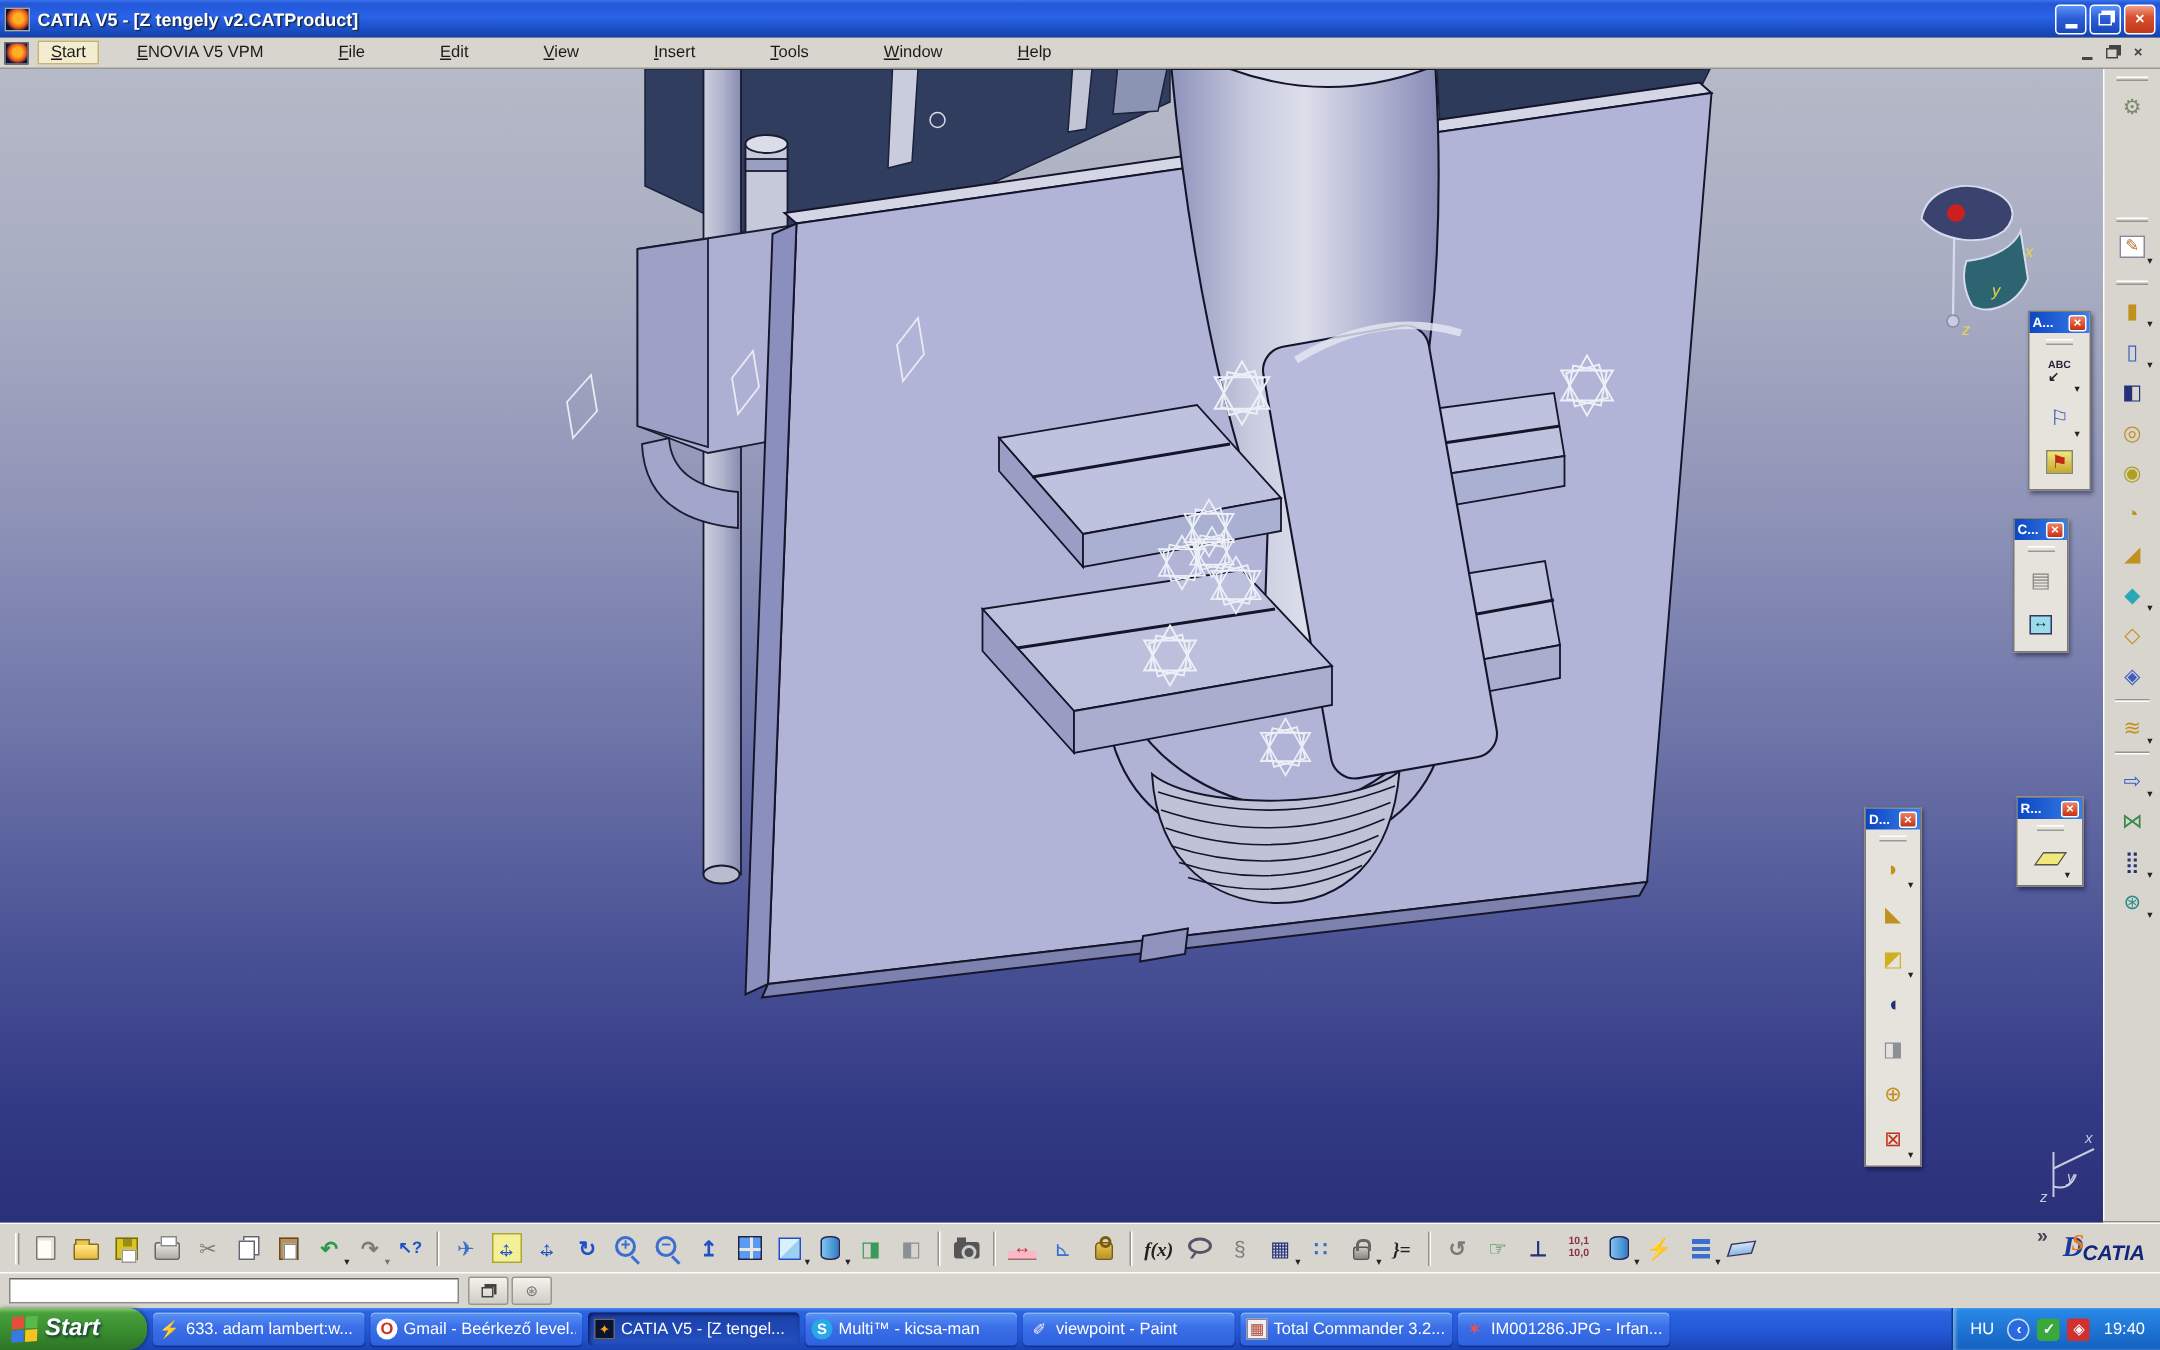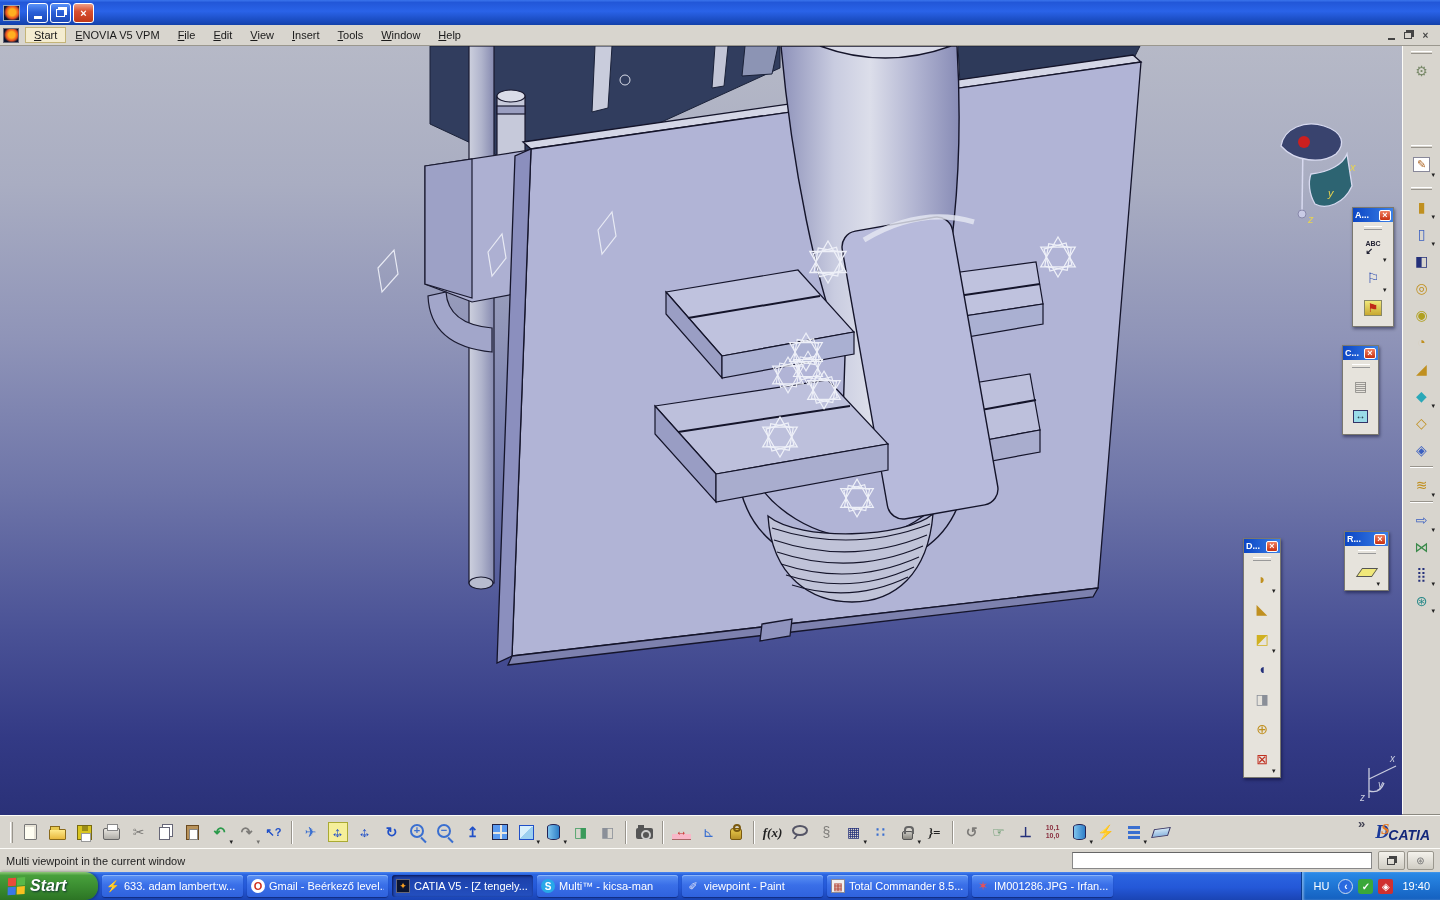--- a/index.html
+++ b/index.html
@@ -13,21 +13,21 @@
   .wbtn{width:21px;height:20px;border:1px solid #fff;border-radius:3px;margin-left:2px;display:flex;align-items:center;justify-content:center;color:#fff;font-weight:bold;font-size:11px;flex:none;}
   .wbtn.min,.wbtn.res{background:linear-gradient(#5a92f8,#2a5fd8 45%,#1b48b8);}
   .wbtn.cls{background:linear-gradient(#f0a088,#d85030 40%,#c03818);}
   .gmin{width:8px;height:3px;background:#fff;margin-top:9px;}
   .gres{width:9px;height:8px;border:1px solid #fff;box-shadow:2px -2px 0 -0px #fff;margin:1px 0 0 -1px;}
 
   
   .menubar{height:21px;background:#d8d5ce;display:flex;align-items:center;padding:0 2px;flex:none;border-bottom:1px solid #9a978e;}
   .mdi-icon{width:16px;height:15px;border:1px solid #667;background:#0a1430 radial-gradient(circle at 55% 45%,#ffb020 0 30%,#e85020 55%,#0a1430 75%);margin:0 6px 0 1px;flex:none;}
   .menu-items{display:flex;align-items:center;height:100%;flex:1;}
-  .menu-item{padding:2px 9px;font-size:11px;color:#1a1a1a;white-space:nowrap;}
+  .menu-item{padding:2px 25px;font-size:11px;color:#1a1a1a;white-space:nowrap;}
   .menu-item.active{background:#f4ecd0;border:1px solid #c4b478;padding:1px 8px;}
   .menu-item u{text-decoration:underline;}
   .mdi-btns{display:flex;align-items:center;margin-right:4px;}
   .mdibtn{width:17px;height:15px;display:flex;align-items:center;justify-content:center;color:#444;font-size:10px;font-weight:bold;}
   .mdibar{width:7px;height:2px;background:#444;margin-top:8px;}
   .mdires{width:8px;height:7px;border:1px solid #444;box-shadow:2px -2px 0 -0px #444;margin:1px 0 0 -2px;}
 
   
   .main{flex:1;display:flex;min-height:0;}
   .viewport{flex:1;position:relative;background:linear-gradient(180deg,#b6b9c7 0%,#a9adc2 18%,#8f94b8 38%,#6d74a8 58%,#4a5296 76%,#333a85 90%,#2a3178 100%);overflow:hidden;}
@@ -142,20 +142,21 @@
   .tr-red{background:#d03030;border-radius:2px;}
   .tray-time{color:#fff;font-size:11px;margin-left:4px;}
 </style>
 </head>
 <body>
 
 <div class="app">
 
   <div class="titlebar">
     <span class="appicon"></span>
+    <span class="title-text">CATIA V5 - [Z tengely v2.CATProduct]</span>
     <span class="wbtn min">
         <span class="gmin"></span>
       </span>
     <span class="wbtn res">
         <span class="gres"></span>
       </span>
     <span class="wbtn cls">×</span>
   </div>
 
   <div class="menubar">
@@ -567,21 +568,20 @@
     <span class="tb-spacer"></span>
     <span class="overflow">»</span>
     <span class="ds-logo">
       <span class="logo-d">D</span>
       <span class="logo-s">S</span>
       <span class="logo-catia">CATIA</span>
     </span>
   </div>
 
   <div class="statusbar">
-    <span class="status-msg">Multi viewpoint in the current window</span>
     <input class="status-input" value="" style="">
     <span class="sbtn">
         <span class="mdires"></span>
       </span>
     <span class="sbtn">⊛</span>
   </div>
 
   <div class="taskbar">
     <div class="startbtn">
       <span class="winflag"></span>
@@ -591,33 +591,33 @@
         <div class="task">
           <span class="ticon ti-winamp">⚡</span>
           <span class="tlabel">633. adam lambert:w...</span>
         </div>
         <div class="task">
           <span class="ticon ti-opera">O</span>
           <span class="tlabel">Gmail - Beérkező level...</span>
         </div>
         <div class="task active">
           <span class="ticon ti-catia">✦</span>
-          <span class="tlabel">CATIA V5 - [Z tengely...</span>
+          <span class="tlabel">CATIA V5 - [Z tengel...</span>
         </div>
         <div class="task">
           <span class="ticon ti-skype">S</span>
           <span class="tlabel">Multi™ - kicsa-man</span>
         </div>
         <div class="task">
           <span class="ticon ti-paint">✐</span>
           <span class="tlabel">viewpoint - Paint</span>
         </div>
         <div class="task">
           <span class="ticon ti-tc">▦</span>
-          <span class="tlabel">Total Commander 8.5...</span>
+          <span class="tlabel">Total Commander 3.2...</span>
         </div>
         <div class="task">
           <span class="ticon ti-irfan">✶</span>
           <span class="tlabel">IM001286.JPG - Irfan...</span>
         </div>
       </div>
     <div class="tray">
       <span class="tray-lang">HU</span>
       <span style="display:contents"><span class="tray-ic tr-chevron">‹</span><span class="tray-ic tr-green">✓</span><span class="tray-ic tr-red">◈</span></span>
       <span class="tray-time">19:40</span>

